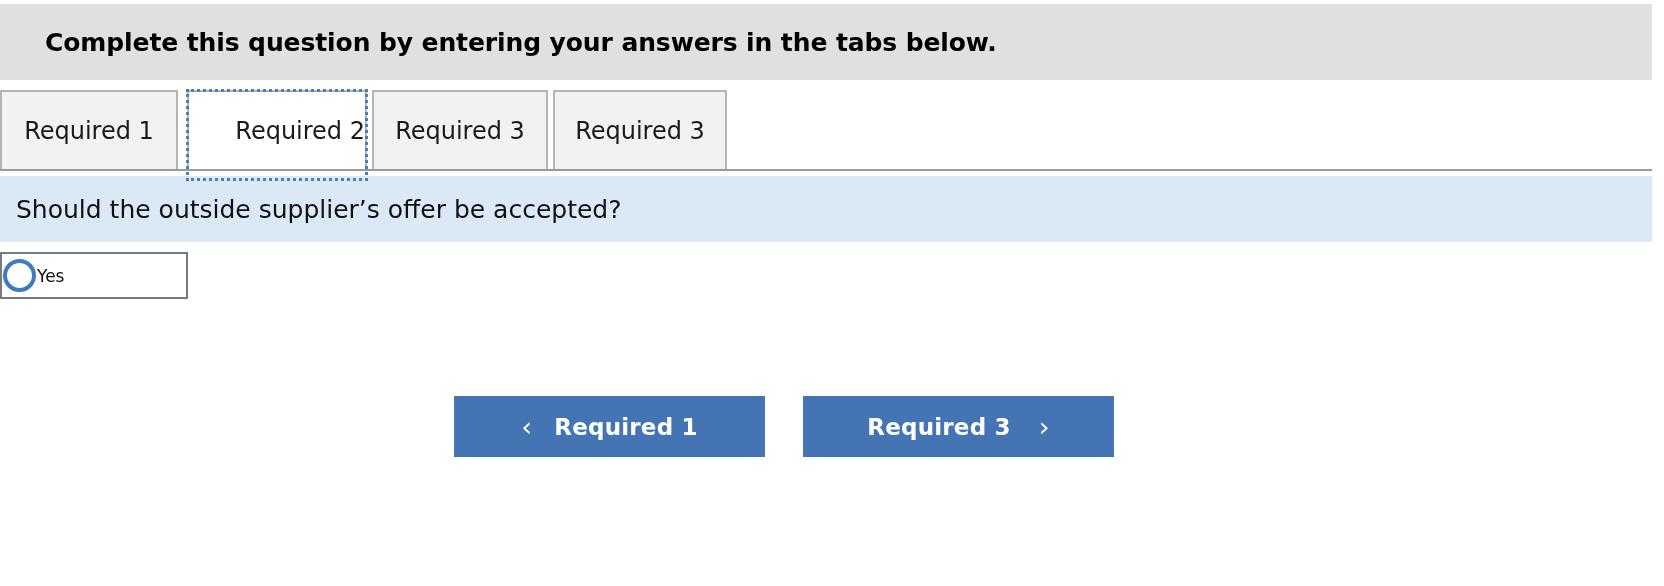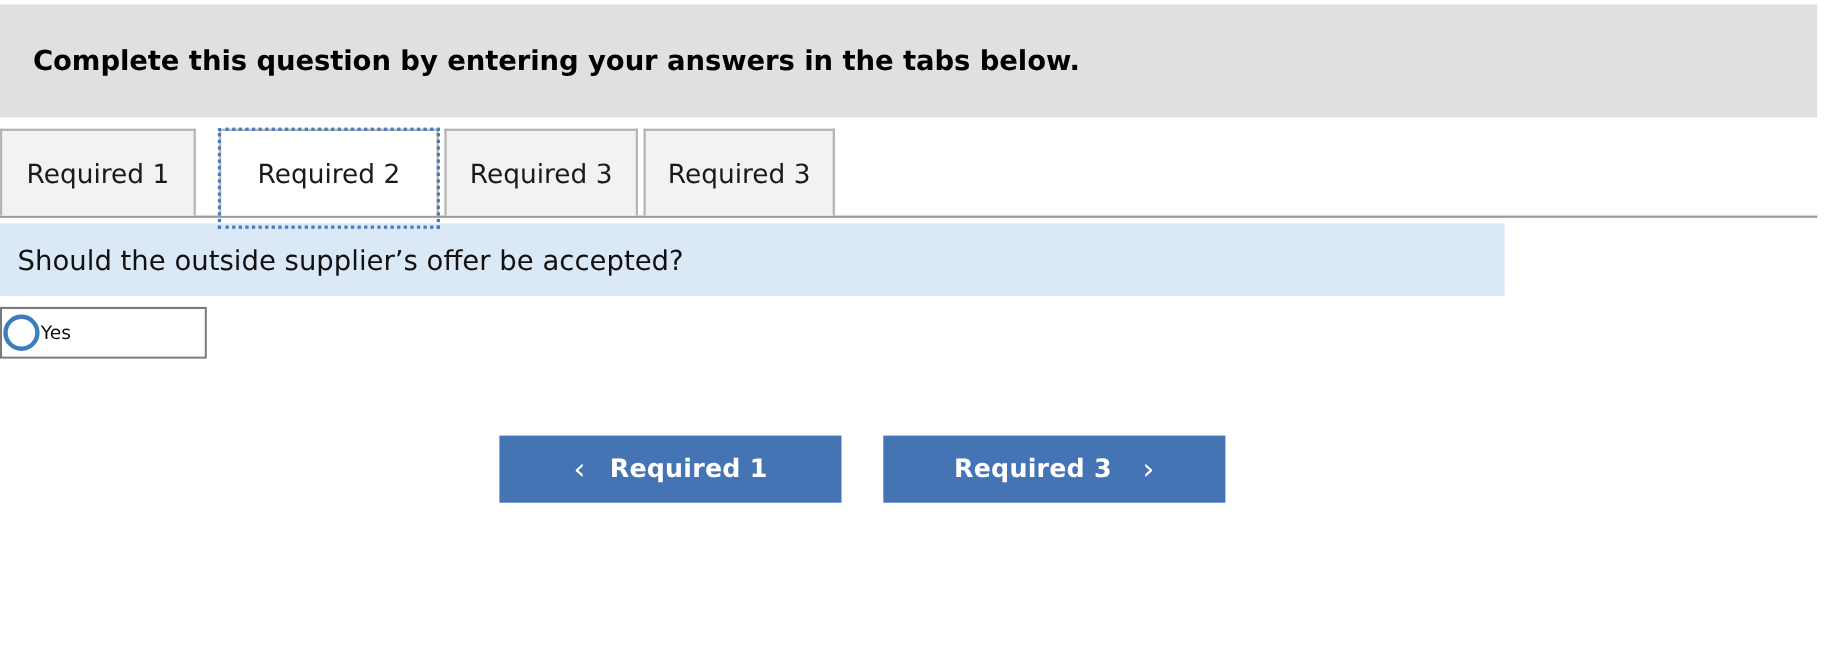--- a/index.html
+++ b/index.html
@@ -17,26 +17,26 @@
 
   
   .top-strip {
     height: 4px;
     background: #ffffff;
   }
 
   
   .instruction-bar {
     width: 1652px;
-    height: 103px;
+    height: 76px;
     background: #e0e0e0;
     box-sizing: border-box;
     display: flex;
     align-items: center;
-    padding-left: 30px;
+    padding-left: 45px;
   }
   .instruction-text {
     font-size: 25px;
     font-weight: bold;
     color: #000000;
     letter-spacing: -0.1px;
     white-space: nowrap;
   }
 
   
@@ -69,21 +69,21 @@
     display: flex;
     align-items: center;
     justify-content: center;
     font-size: 24px;
     color: #1a1a1a;
     white-space: nowrap;
     position: relative;
     margin-right: 5px;
   }
   .tab-1 { width: 178px; margin-left: 0px; }
-  .tab-2 { width: 200px; margin-left: 16px; }
+  .tab-2 { width: 180px; margin-left: 4px; justify-content: flex-end; }
   .tab-3 { width: 176px; }
   .tab-4 { width: 174px; margin-right: 0; }
 
   .tab.active {
     background: #ffffff;
     border: 2px solid #b4b4b4;
     border-bottom: none;
     z-index: 3;
   }
   .tab.active::after {
@@ -92,21 +92,21 @@
     left: -3px;
     top: -3px;
     right: -3px;
     bottom: -12px;
     border: 3px dotted #4a7ebb;
     pointer-events: none;
   }
 
   
   .question-banner {
-    width: 1368px;
+    width: 1652px;
     height: 66px;
     background: #dbe9f7;
     box-sizing: border-box;
     display: flex;
     align-items: center;
     padding-left: 16px;
   }
   .question-text {
     font-size: 25px;
     color: #111111;

